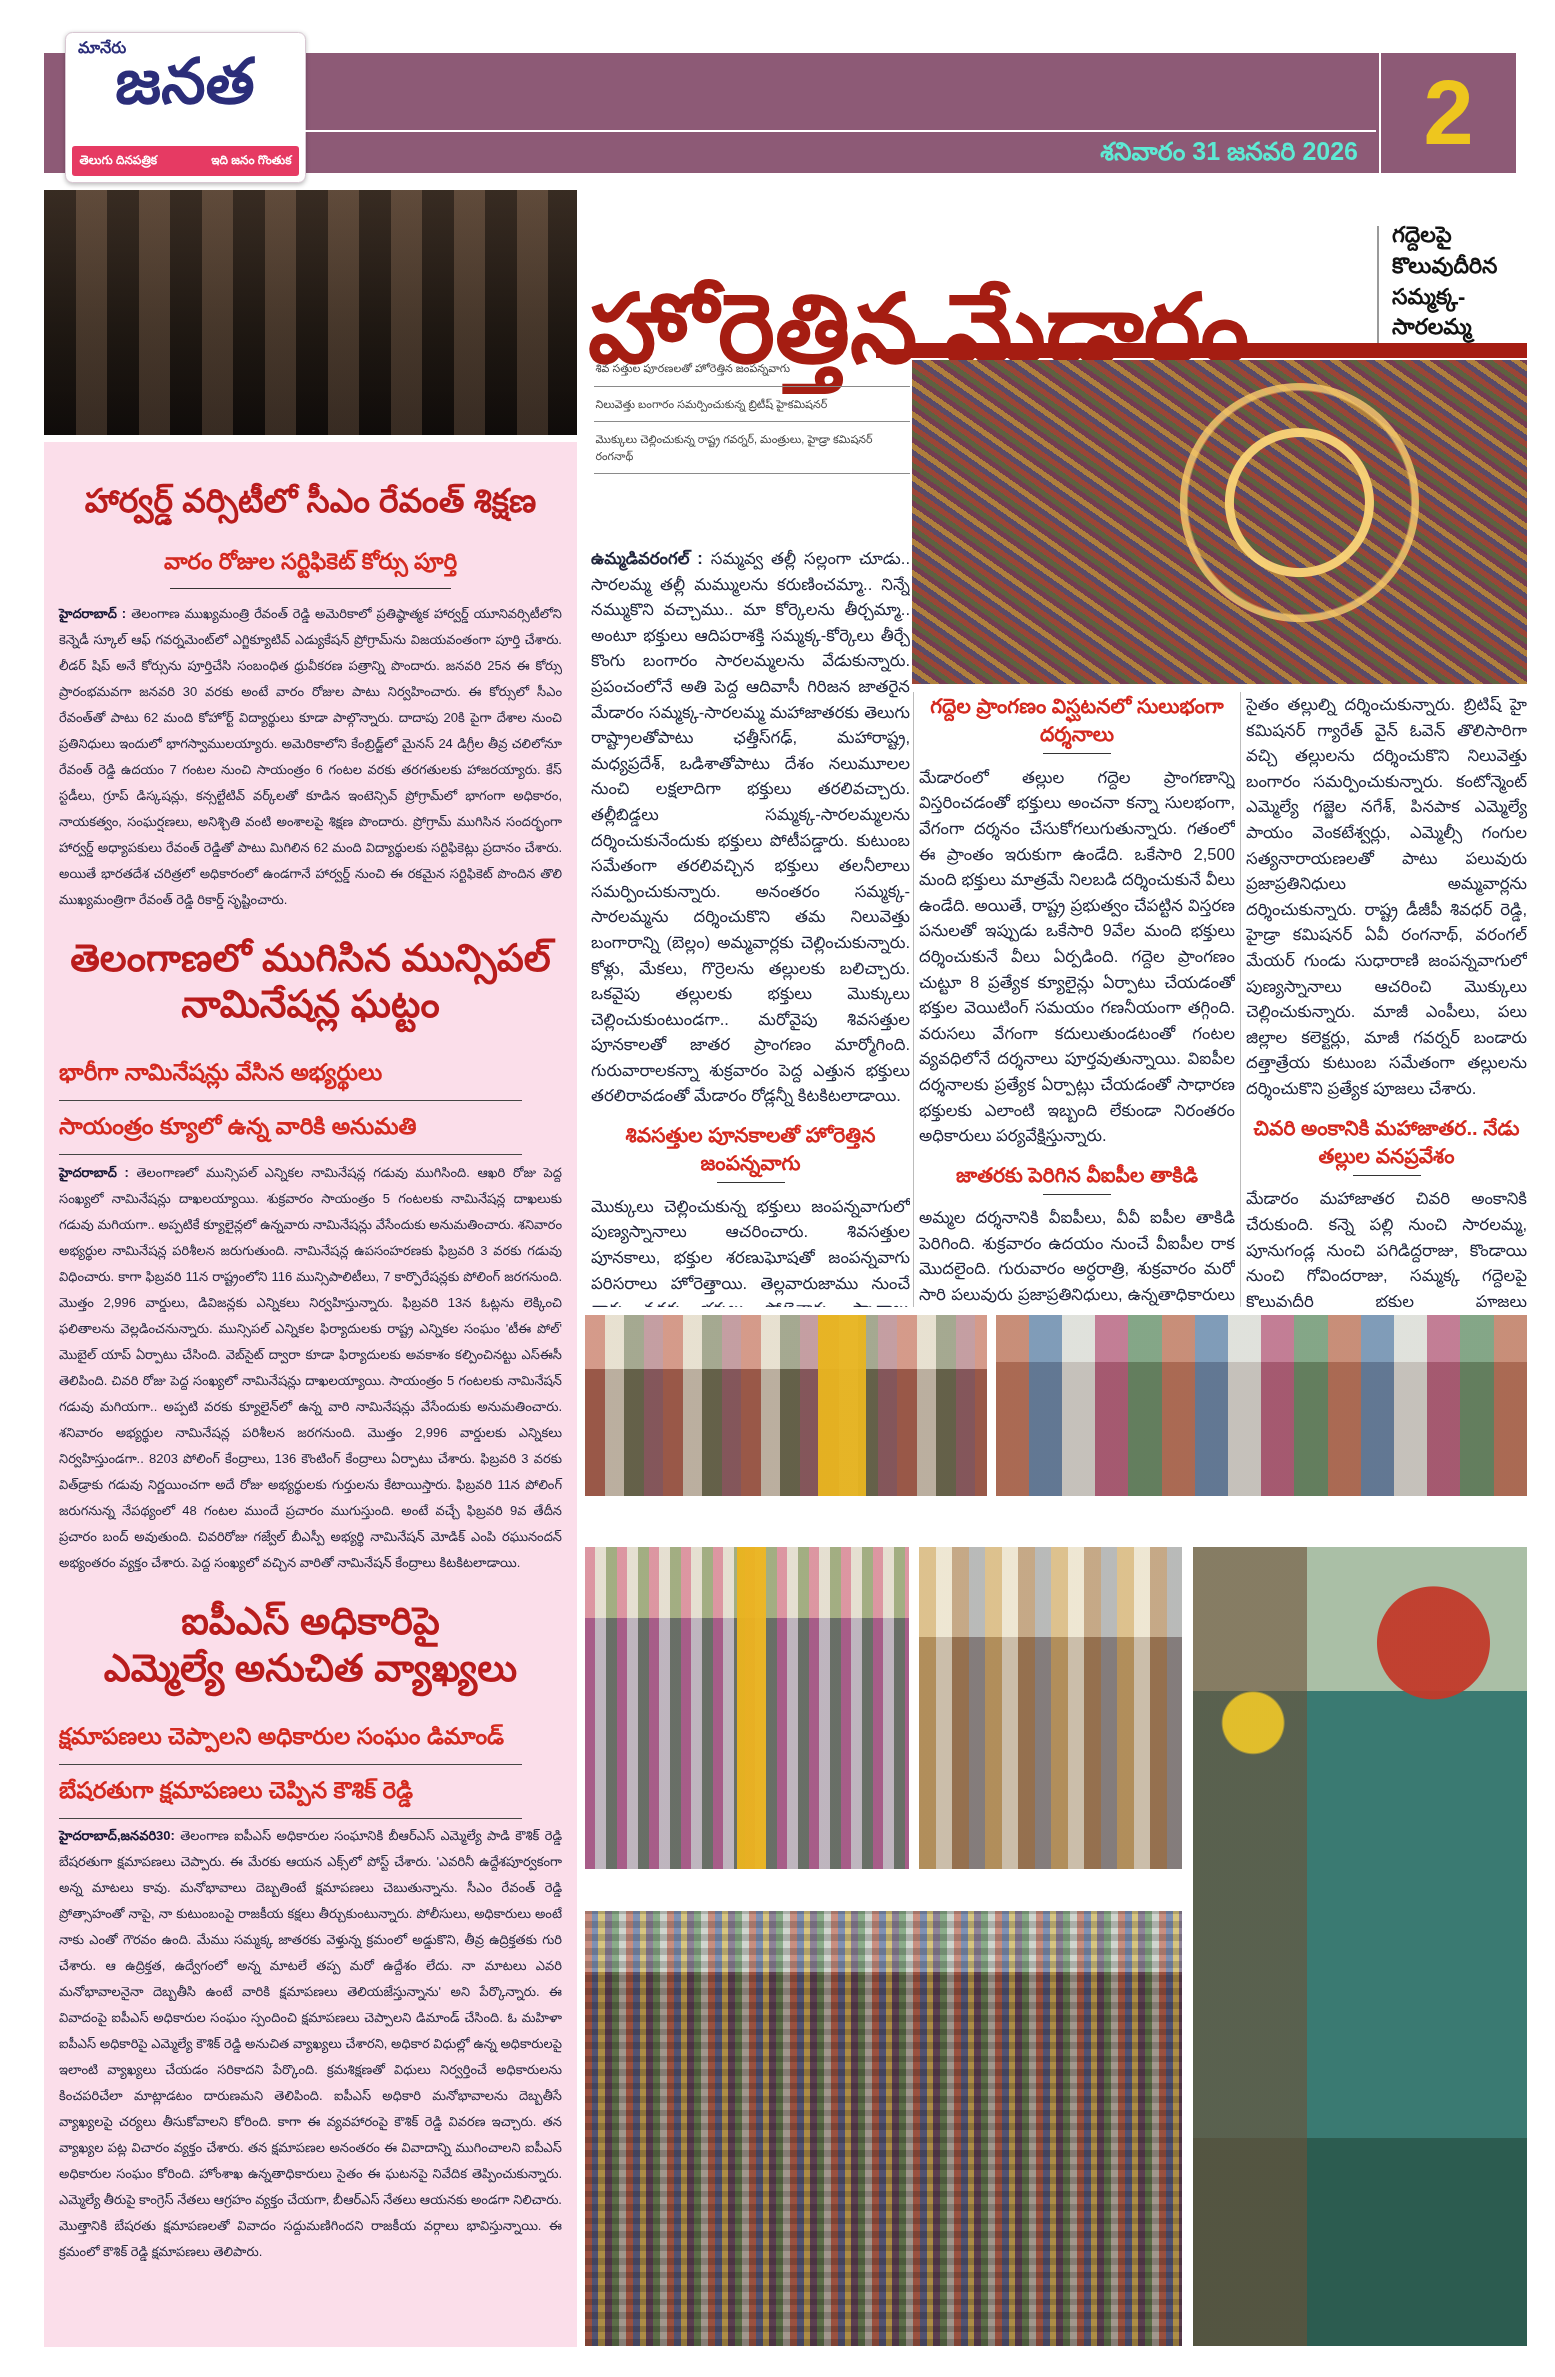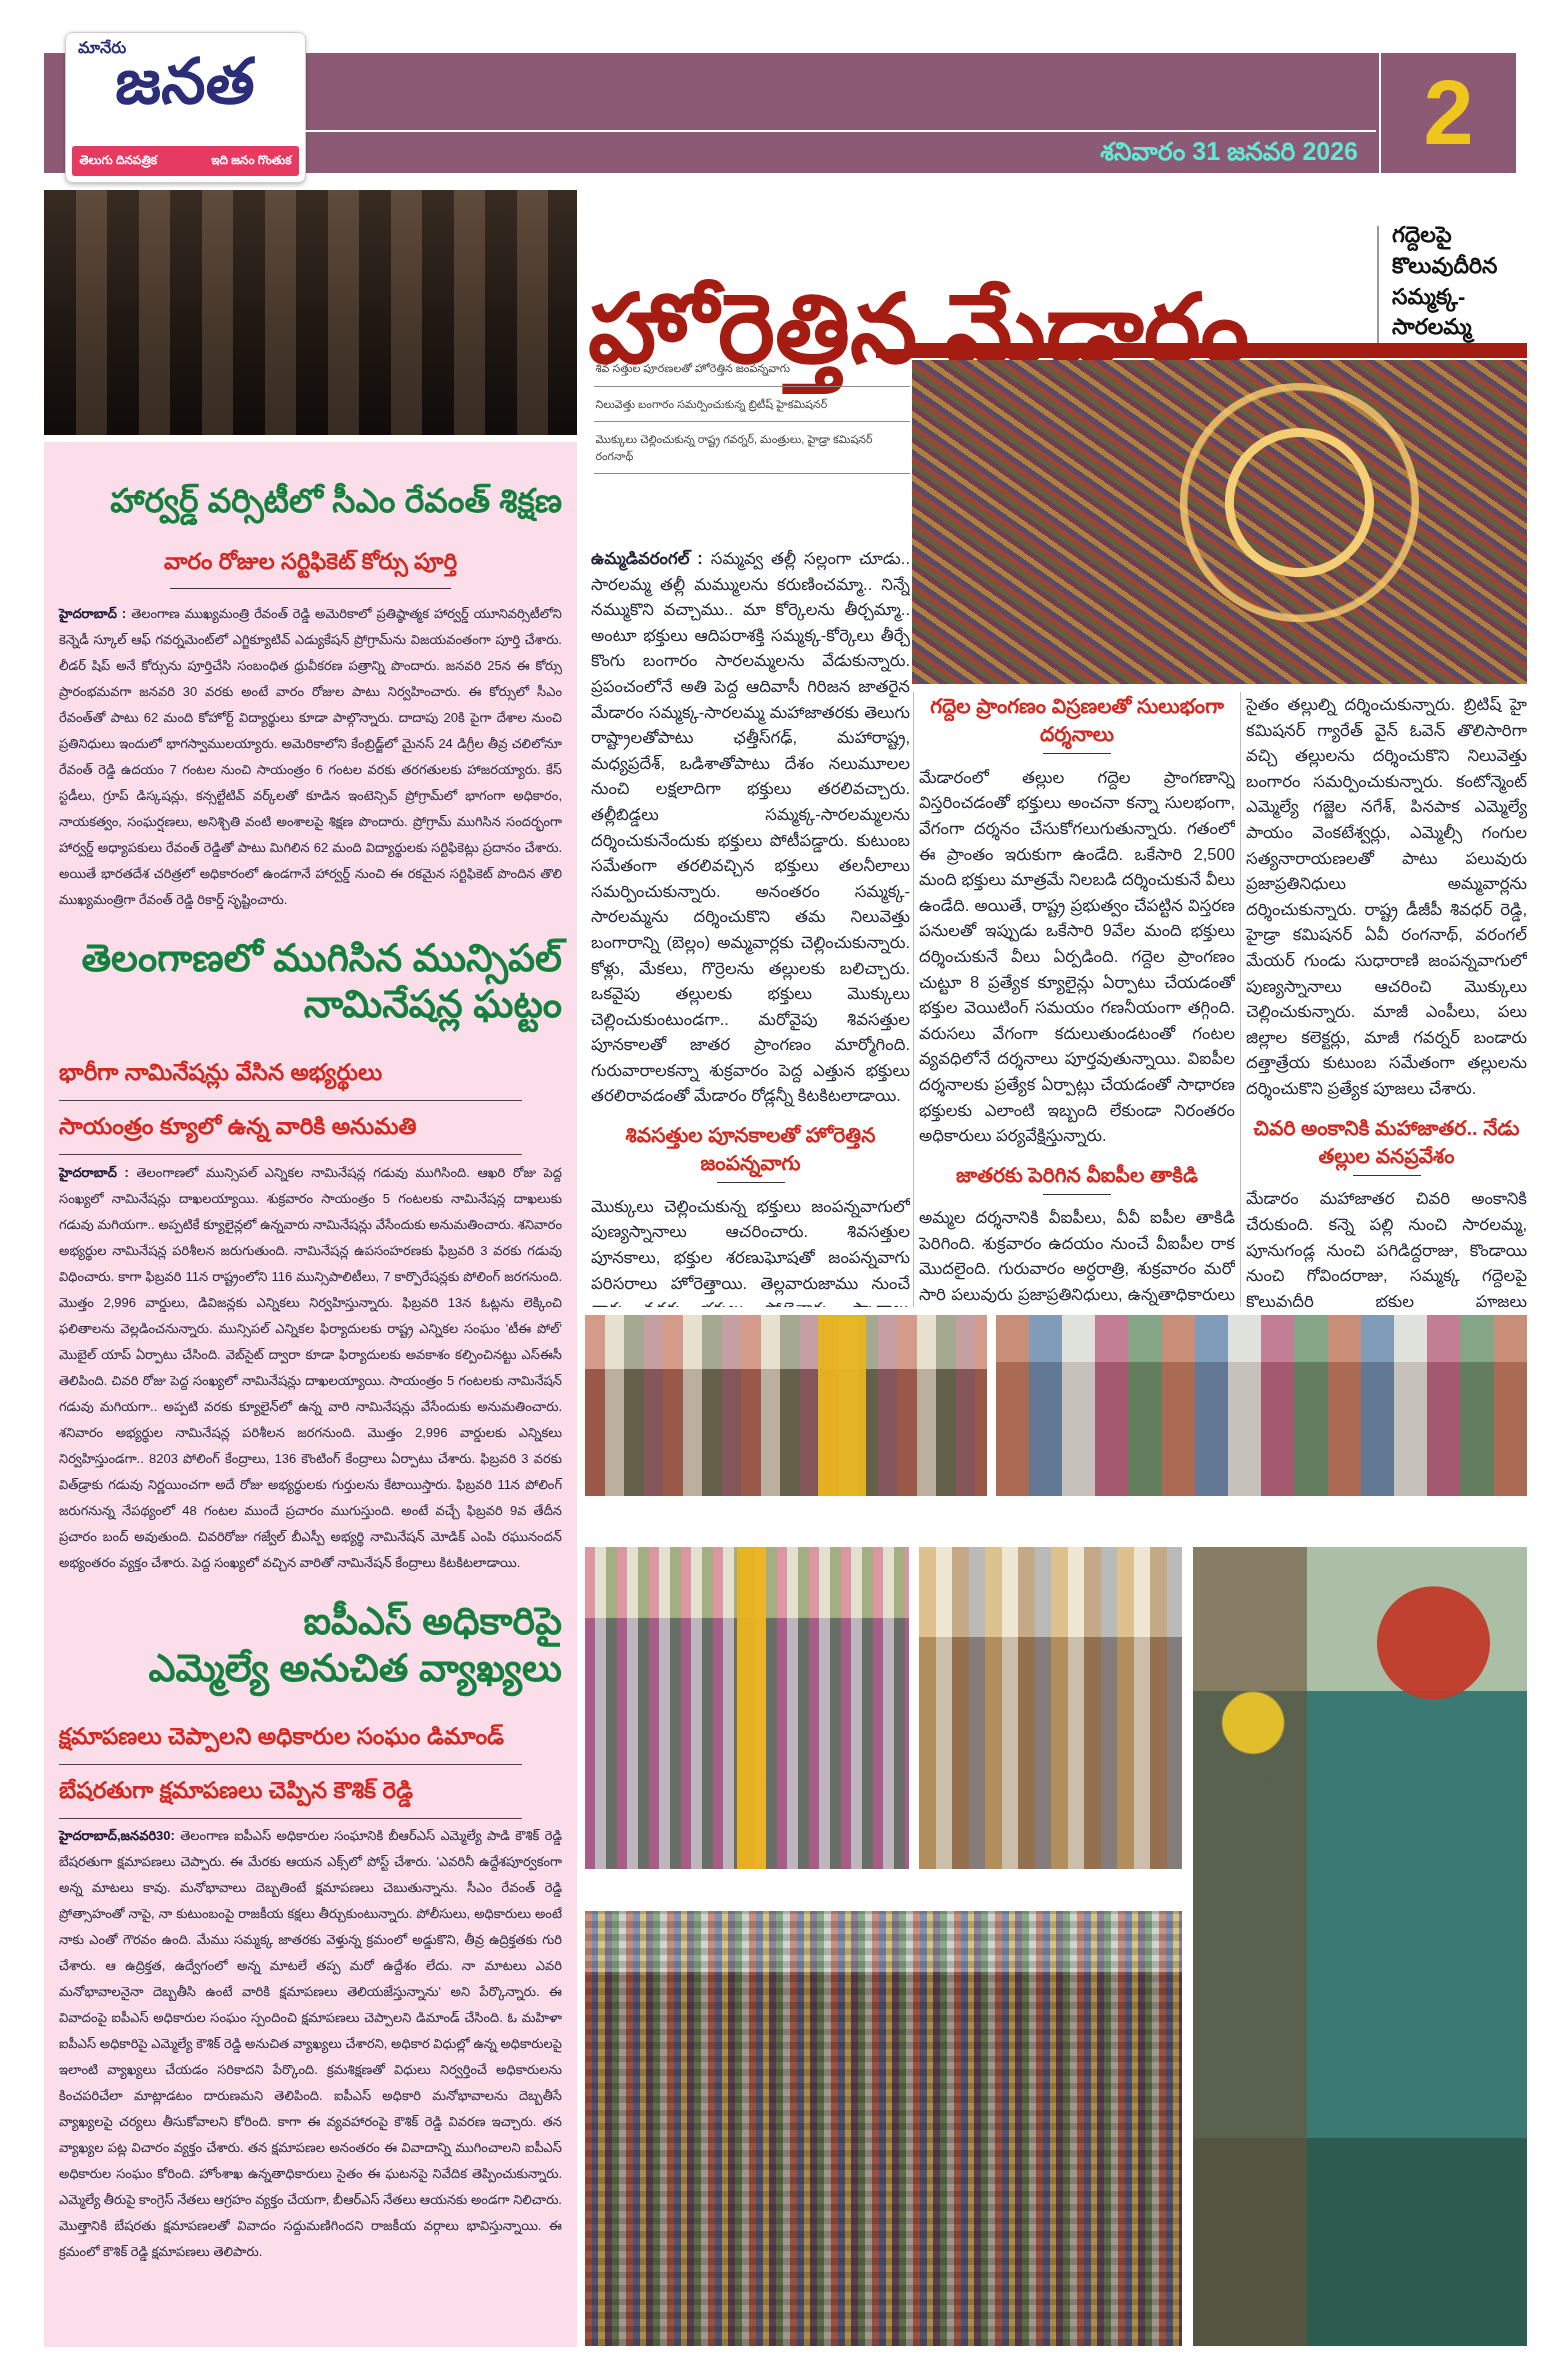--- a/index.html
+++ b/index.html
@@ -69,21 +69,21 @@
      background:
        repeating-linear-gradient(0deg, rgba(0,0,0,.18) 0 6.8px, transparent 6.8px 13.5px),
        repeating-linear-gradient(90deg, rgba(216,90,70,.5) 0 6.8px, rgba(70,94,172,.5) 6.8px 13.5px,
          rgba(240,198,80,.55) 13.5px 20.3px, rgba(90,52,110,.45) 20.3px 27px, rgba(92,148,88,.5) 27px 34px,
          rgba(230,230,225,.5) 34px 41px),
        linear-gradient(180deg,#b9c4bb 0 14%, #5c4738 14% 100%);}
 
   
   .pink{position:absolute;left:44px;top:442px;width:533px;height:1905px;background:#fbdeea;
         box-sizing:border-box;padding:12px 15px;overflow:hidden;}
-  .a-head{font-size:33px;line-height:1.22;font-weight:800;color:#15803d;text-align:right;white-space:pre-line;}
+  .a-head{font-size:33px;line-height:1.22;font-weight:800;color:#b91c1c;text-align:center;white-space:pre-line;}
   .a-head.big{font-size:38px;margin-top:22.6px;}
   .a-sub-c{font-size:22.6px;font-weight:bold;color:#d42a20;text-align:center;margin-top:10.5px;}
   .a-rule-c{width:56%;height:0;border-bottom:1.5px solid #333;margin:7.5px auto 12px;}
   .a-sub-l{font-size:23px;font-weight:bold;color:#d42a20;text-align:left;margin-top:12px;}
   .a-rule-l{width:92%;height:0;border-bottom:1.5px solid #444;margin:9px 0 4.5px;}
   .a-body{font-size:13px;line-height:26px;color:#20253c;text-align:justify;margin-top:4.5px;}
   .a-body b{color:#141432;}
 
   
   .m-head{position:absolute;left:588px;top:212px;width:782px;font-size:96px;line-height:1.1;
@@ -181,21 +181,21 @@
   <div class="m-col col2">
     <p><b>ఉమ్మడివరంగల్ :</b> <span>సమ్మవ్వ తల్లీ సల్లంగా చూడు.. సారలమ్మ తల్లీ మమ్ములను కరుణించమ్మా.. నిన్నే నమ్ముకొని వచ్చాము.. మా కోర్కెలను తీర్చమ్మా.. అంటూ భక్తులు ఆదిపరాశక్తి సమ్మక్క-కోర్కెలు తీర్చే కొంగు బంగారం సారలమ్మలను వేడుకున్నారు. ప్రపంచంలోనే అతి పెద్ద ఆదివాసీ గిరిజన జాతరైన మేడారం సమ్మక్క-సారలమ్మ మహాజాతరకు తెలుగు రాష్ట్రాలతోపాటు ఛత్తీస్‌గఢ్, మహారాష్ట్ర, మధ్యప్రదేశ్, ఒడిశాతోపాటు దేశం నలుమూలల నుంచి లక్షలాదిగా భక్తులు తరలివచ్చారు. తల్లీబిడ్డలు సమ్మక్క-సారలమ్మలను దర్శించుకునేందుకు భక్తులు పోటీపడ్డారు. కుటుంబ సమేతంగా తరలివచ్చిన భక్తులు తలనీలాలు సమర్పించుకున్నారు. అనంతరం సమ్మక్క-సారలమ్మను దర్శించుకొని తమ నిలువెత్తు బంగారాన్ని (బెల్లం) అమ్మవార్లకు చెల్లించుకున్నారు. కోళ్లు, మేకలు, గొర్రెలను తల్లులకు బలిచ్చారు. ఒకవైపు తల్లులకు భక్తులు మొక్కులు చెల్లించుకుంటుండగా.. మరోవైపు శివసత్తుల పూనకాలతో జాతర ప్రాంగణం మార్మోగింది. గురువారాలకన్నా శుక్రవారం పెద్ద ఎత్తున భక్తులు తరలిరావడంతో మేడారం రోడ్లన్నీ కిటకిటలాడాయి.</span></p>
     <div class="m-sub">శివసత్తుల పూనకాలతో హోరెత్తిన జంపన్నవాగు</div>
     <div class="m-sub-rule"></div>
     <p>మొక్కులు చెల్లించుకున్న భక్తులు జంపన్నవాగులో పుణ్యస్నానాలు ఆచరించారు. శివసత్తుల పూనకాలు, భక్తుల శరణుఘోషతో జంపన్నవాగు పరిసరాలు హోరెత్తాయి. తెల్లవారుజాము నుంచే వాగు వద్దకు భక్తులు పోటెత్తారు. స్నానాలు ఆచరించిన అనంతరం తడి బట్టలతోనే తల్లుల దర్శనానికి బారులు తీరారు. వాగు వద్ద ఎలాంటి అవాంఛనీయ ఘటనలు జరగకుండా పోలీసులు, ఎన్డీఆర్ఎఫ్ బృందాలు నిఘా ఉంచాయి. భక్తుల రద్దీతో క్యూలైన్లు కిక్కిరిశాయి.</p>
   </div>
 
   <div class="m-vline vl1"></div>
 
   <div class="m-col col3">
-    <div class="m-sub" style="margin-top:0">గద్దెల ప్రాంగణం విస్రణలతో సులుభంగా దర్శనాలు</div>
+    <div class="m-sub" style="margin-top:0">గద్దెల ప్రాంగణం విస్ఘటనలో సులుభంగా దర్శనాలు</div>
     <div class="m-sub-rule"></div>
     <p>మేడారంలో తల్లుల గద్దెల ప్రాంగణాన్ని విస్తరించడంతో భక్తులు అంచనా కన్నా సులభంగా, వేగంగా దర్శనం చేసుకోగలుగుతున్నారు. గతంలో ఈ ప్రాంతం ఇరుకుగా ఉండేది. ఒకేసారి 2,500 మంది భక్తులు మాత్రమే నిలబడి దర్శించుకునే వీలు ఉండేది. అయితే, రాష్ట్ర ప్రభుత్వం చేపట్టిన విస్తరణ పనులతో ఇప్పుడు ఒకేసారి 9వేల మంది భక్తులు దర్శించుకునే వీలు ఏర్పడింది. గద్దెల ప్రాంగణం చుట్టూ 8 ప్రత్యేక క్యూలైన్లు ఏర్పాటు చేయడంతో భక్తుల వెయిటింగ్ సమయం గణనీయంగా తగ్గింది. వరుసలు వేగంగా కదులుతుండటంతో గంటల వ్యవధిలోనే దర్శనాలు పూర్తవుతున్నాయి. విఐపీల దర్శనాలకు ప్రత్యేక ఏర్పాట్లు చేయడంతో సాధారణ భక్తులకు ఎలాంటి ఇబ్బంది లేకుండా నిరంతరం అధికారులు పర్యవేక్షిస్తున్నారు.</p>
     <div class="m-sub">జాతరకు పెరిగిన వీఐపీల తాకిడి</div>
     <div class="m-sub-rule"></div>
     <p>అమ్మల దర్శనానికి వీఐపీలు, వీవీ ఐపీల తాకిడి పెరిగింది. శుక్రవారం ఉదయం నుంచే వీఐపీల రాక మొదలైంది. గురువారం అర్ధరాత్రి, శుక్రవారం మరో సారి పలువురు ప్రజాప్రతినిధులు, ఉన్నతాధికారులు తల్లులను దర్శించుకున్నారు. గవర్నర్, మంత్రులు, ఎంపీలు, ఎమ్మెల్యేలు వరుసగా తరలిరావడంతో భద్రతా ఏర్పాట్లను పోలీసులు పటిష్ఠం చేశారు. వీఐపీ దర్శనాల కోసం ప్రత్యేక మార్గాలను కేటాయించారు.</p>
   </div>
 
   <div class="m-vline vl2"></div>
 
   <div class="m-col col4">

